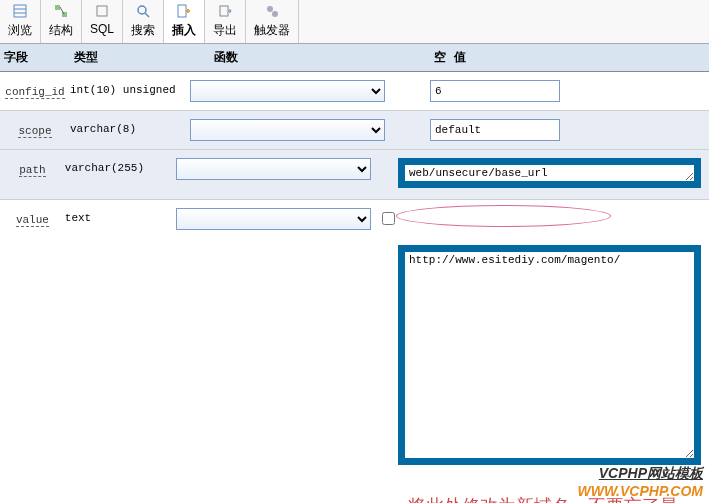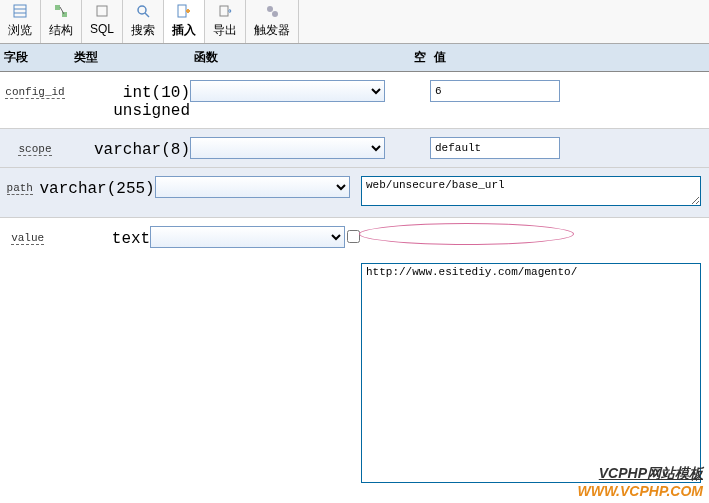--- a/index.html
+++ b/index.html
@@ -5,34 +5,34 @@
 * { box-sizing: border-box; margin: 0; padding: 0; }
 body { font-family: "Microsoft YaHei", Arial, sans-serif; font-size: 12px; background: #fff; width: 709px; }
 .tabs { display: flex; border-bottom: 1px solid #aaa; background: #f8f8f8; }
 .tab { display: flex; align-items: center; padding: 4px 8px; border-right: 1px solid #ccc; cursor: pointer; gap: 4px; white-space: nowrap; flex-direction: column; }
 .tab.active { background: #fff; font-weight: bold; }
 .tab .ico { width: 14px; height: 14px; display: inline-block; }
 .hdr { display: flex; background: #d8e4f0; border-bottom: 1px solid #888; font-weight: bold; padding: 3px 0; }
 .hdr > div { padding: 2px 4px; }
 .col-field { width: 70px; }
 .col-type { width: 120px; }
-.col-func { width: 220px; }
+.col-func { width: 220px; margin-left: 20px; }
 .col-null { width: 20px; text-align: center; }
 .col-val { flex: 1; }
 .row { display: flex; border-bottom: 1px solid #d0d0d0; padding: 8px 0; align-items: flex-start; }
 .row.alt { background: #e8edf5; }
 .field { width: 70px; text-align: center; color: #333; padding-top: 4px; }
 .field span { border-bottom: 1px dashed #666; font-family: "Courier New", monospace; font-size: 11px; }
-.type { width: 120px; text-align: right; font-family: "Courier New", monospace; font-size: 16px; padding-top: 4px; }
+.type { width: 120px; text-align: left; font-family: "Courier New", monospace; font-size: 11px; padding-top: 4px; }
 .func { width: 220px; }
 .null { width: 20px; text-align: center; padding-top: 4px; }
 .val { flex: 1; padding-right: 8px; }
 select.fs { width: 195px; height: 22px; border: 1px solid #7a9cc6; background: linear-gradient(#fff,#e8f0fa); }
 input.ti { width: 130px; height: 22px; border: 1px solid #7a9cc6; padding: 0 4px; font-family: "Courier New", monospace; font-size: 11px; }
-textarea.ta { width: 340px; height: 30px; border: 1px solid #0369a1; padding: 2px 4px; font-family: "Courier New", monospace; font-size: 11px; resize: both; }
+textarea.ta { width: 303px; height: 30px; border: 7px solid #0369a1; padding: 2px 4px; font-family: "Courier New", monospace; font-size: 11px; resize: both; }
 textarea.ta.big { height: 220px; margin-top: 37px; }
 .ellipse { position: absolute; border: 1px solid #d66b9a; border-radius: 50%; width: 215px; height: 22px; pointer-events: none; }
 .note { color: #d04848; font-size: 18px; padding: 20px 10px 0 10px; line-height: 2; font-family: "SimSun", serif; }
 .watermark { position: absolute; right: 6px; bottom: 4px; text-align: right; font-weight: bold; font-style: italic; font-size: 14px; }
 .wm1 { color: #333; text-decoration: underline; }
 .wm2 { color: #e88b1a; }
 .wrap { position: relative; width: 709px; height: 503px; overflow: hidden; }
 .valwrap { position: relative; }
 </style>
 </head>

